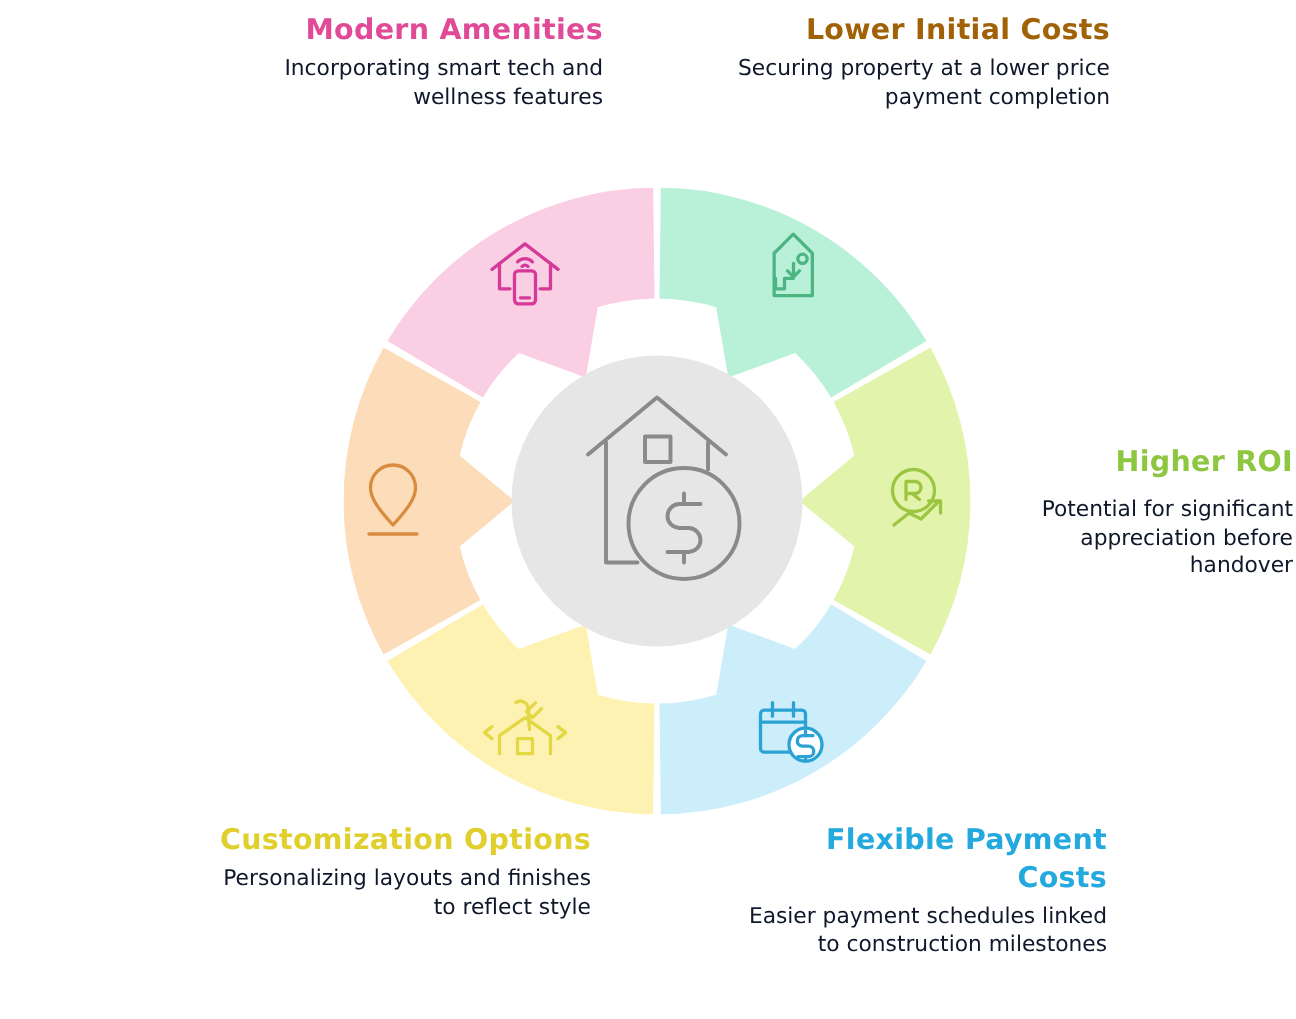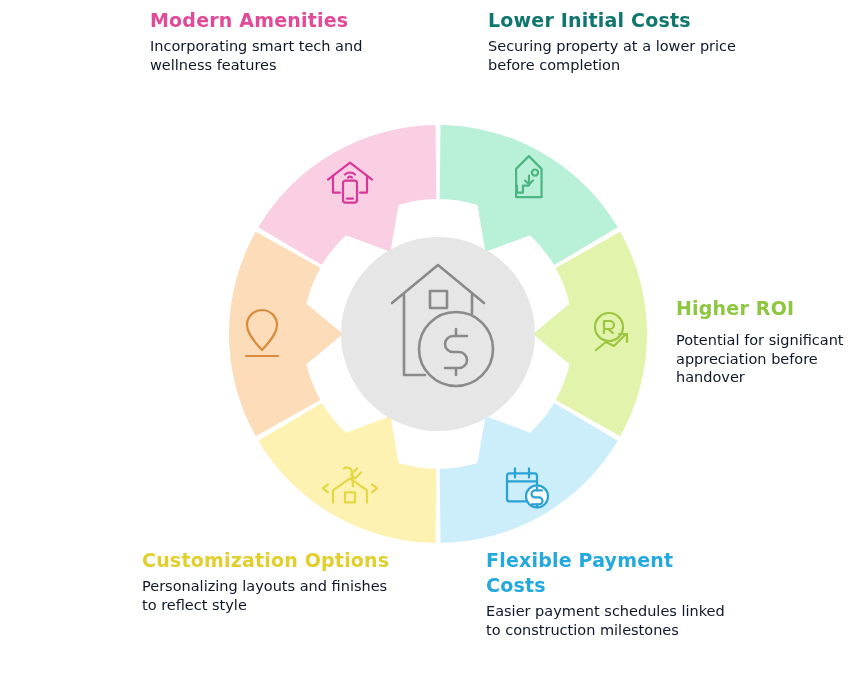--- a/index.html
+++ b/index.html
@@ -22,21 +22,21 @@
   }
   .wheel {
     position: absolute;
     left: 229px;
     top: 125px;
     width: 418px;
     height: 418px;
   }
   .callout {
     position: absolute;
-    text-align: left;
+    text-align: right;
   }
   .callout .title {
     font-weight: bold;
     font-size: 19px;
     line-height: 25px;
     letter-spacing: 0.2px;
     margin: 0 0 4px 0;
   }
   .callout .desc {
     font-size: 14.5px;
@@ -145,22 +145,22 @@
       <line x1="227" y1="243" x2="227" y2="250"></line>
     </g>
   </svg>
 
   <div class="callout c-modern">
     <div class="title" style="color: rgb(225, 74, 151);">Modern Amenities</div>
     <div class="desc">Incorporating smart tech and wellness features</div>
   </div>
 
   <div class="callout c-lower">
-    <div class="title" style="color: #0f766e;">Lower Initial Costs</div>
-    <div class="desc">Securing property at a lower price before completion</div>
+    <div class="title" style="color: #a16207;">Lower Initial Costs</div>
+    <div class="desc">Securing property at a lower price payment completion</div>
   </div>
 
 
   <div class="callout c-custom">
     <div class="title" style="color: rgb(224, 207, 44);">Customization Options</div>
     <div class="desc">Personalizing layouts and finishes to reflect style</div>
   </div>
 
   <div class="callout c-roi">
     <div class="title" style="color: rgb(141, 198, 63);">Higher ROI</div>

